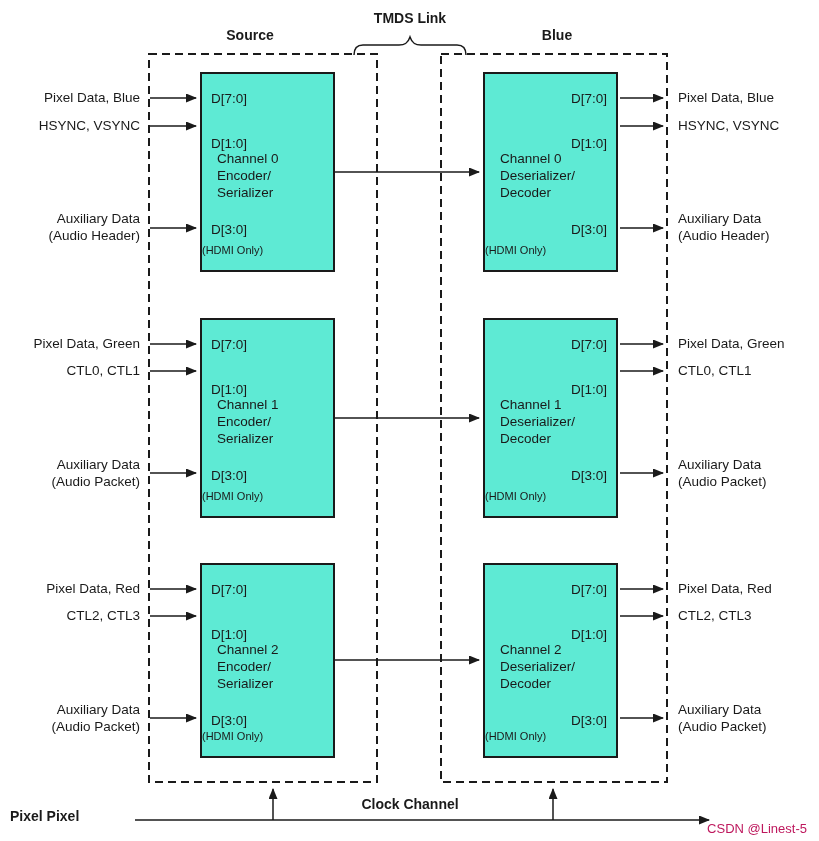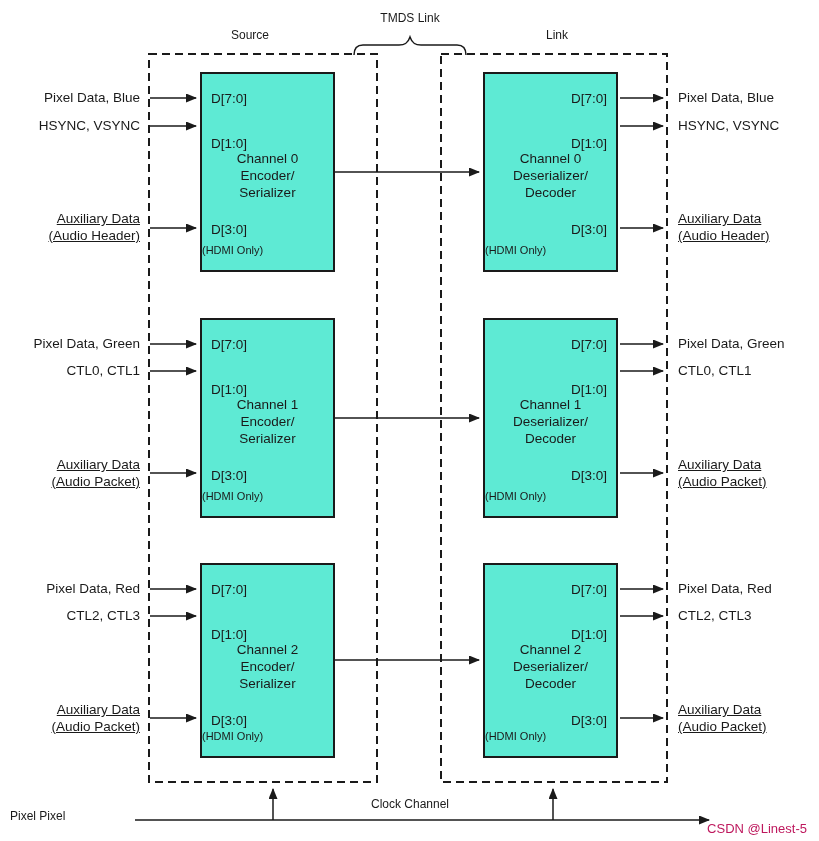--- a/index.html
+++ b/index.html
@@ -1,39 +1,39 @@
 <!DOCTYPE html>
 <html><head>
 <meta charset="utf-8">
 <style>
   html,body{margin:0;padding:0;background:#ffffff;}
   #canvas{
     position:relative;width:819px;height:841px;background:#ffffff;
     font-family:"Liberation Sans", sans-serif;color:#1a1a1a;overflow:hidden;
   }
-  .lbl{position:absolute;font-size:12px;line-height:16px;white-space:nowrap;}
+  .lbl{position:absolute;font-size:14px;line-height:16px;white-space:nowrap;font-weight:bold;}
   .center{text-align:center;}
   
   .ext{position:absolute;font-size:13.5px;line-height:16px;white-space:nowrap;}
   .ext.left{left:0;width:140px;text-align:right;}
   .ext.right{left:678px;width:145px;text-align:left;}
-  .ext.two{line-height:17px;text-decoration:underline;}
+  .ext.two{line-height:17px;}
   
   .chbox{
     position:absolute;width:135px;border:2px solid #1a1a1a;background:#5eead4;
     box-sizing:border-box;
   }
   .chbox .port{position:absolute;left:0;width:100%;font-size:13.5px;line-height:16px;
     padding:0 9px;box-sizing:border-box;}
   .chbox .port.pr{text-align:right;}
   .chbox .p1{top:17px;}
   .chbox .p2{top:45px;margin-top:17px;}
   .chbox .p3{top:148px;}
-  .chbox .title{position:absolute;top:76px;left:0;width:100%;text-align:center;
-    font-size:13.5px;line-height:17px;}
+  .chbox .title{position:absolute;top:76px;left:0;width:100%;text-align:left;
+    font-size:13.5px;line-height:17px;padding-left:15px;}
   .chbox .hdmi{position:absolute;bottom:12px;left:0;width:100%;text-align:left;
     font-size:11px;line-height:16px;}
   svg.overlay{position:absolute;left:0;top:0;pointer-events:none;}
   #watermark{position:absolute;left:695px;top:821px;width:112px;text-align:right;
     font-size:13px;color:#be185d;white-space:nowrap;}
 </style>
 </head>
 <body>
 
 <div id="canvas">
@@ -74,21 +74,21 @@
     <line x1="620" y1="616" x2="663" y2="616" stroke="#1a1a1a" stroke-width="1.5" marker-end="url(#ah)"></line>
     <line x1="620" y1="718" x2="663" y2="718" stroke="#1a1a1a" stroke-width="1.5" marker-end="url(#ah)"></line>
 
     <line x1="135" y1="820" x2="709" y2="820" stroke="#1a1a1a" stroke-width="1.5" marker-end="url(#ah)"></line>
     <line x1="273" y1="820" x2="273" y2="789" stroke="#1a1a1a" stroke-width="1.5" marker-end="url(#ah)"></line>
     <line x1="553" y1="820" x2="553" y2="789" stroke="#1a1a1a" stroke-width="1.5" marker-end="url(#ah)"></line>
   </svg>
 
   <div class="lbl center" style="left:350px;top:10px;width:120px;">TMDS Link</div>
   <div class="lbl center" style="left:190px;top:27px;width:120px;">Source</div>
-  <div class="lbl center" style="left:497px;top:27px;width:120px;">Link</div>
+  <div class="lbl center" style="left:497px;top:27px;width:120px;">Blue</div>
 
   <div class="ext left" style="top:90px">Pixel Data, Blue</div>
   <div class="ext left" style="top:118px">HSYNC, VSYNC</div>
   <div class="ext left two" style="top:210px">
     <div>Auxiliary Data</div>
     <div>(Audio Header)</div>
   </div>
 
   <div class="chbox" style="left:200px;top:72px;height:200px;">
     <div class="port p1">D[7:0]</div>

